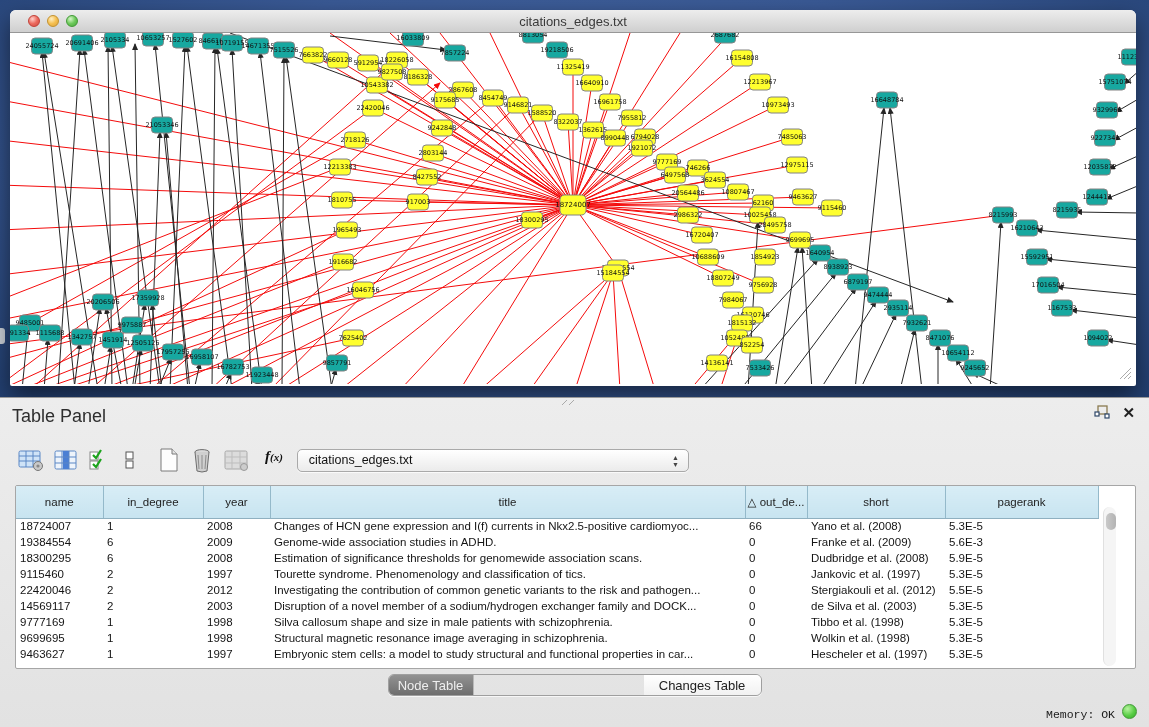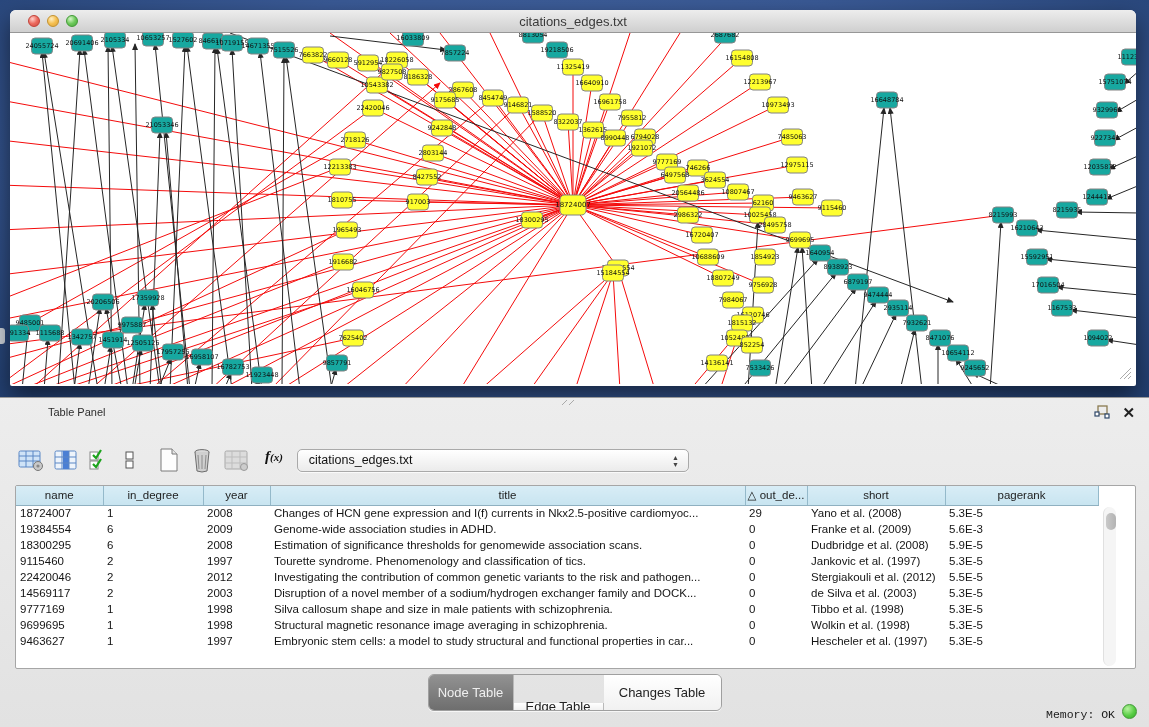--- a/index.html
+++ b/index.html
@@ -22,43 +22,43 @@
   .tl-green  { left:56px; background:radial-gradient(circle at 35% 30%, #d6f5c8, #6cc95a 50%, #4aa73e); border:1px solid #429a36; }
   .win-title { position:absolute; left:0; right:0; top:4px; text-align:center; font-size:13px; color:#3a3a3a; }
   .canvas { position:relative; height:351px; background:#fff; overflow:hidden; border-radius:0 0 2px 2px; }
   .canvas svg.network { display:block; width:1126px; height:351px; }
   .grow-grip { position:absolute; right:4px; bottom:4px; width:15px; height:15px; opacity:.75; }
 
   
   .table-panel { position:absolute; left:0; top:397px; width:1149px; height:330px;
     background:linear-gradient(#ededed,#e2e2e2); border-top:1px solid #999; }
   .splitter-grip { position:absolute; left:560px; top:1px; width:18px; height:7px; opacity:.8; }
-  .tp-title { position:absolute; left:12px; top:8px; font-size:11px; color:#2e2e2e;margin-left:36px; }
+  .tp-title { position:absolute; left:12px; top:8px; font-size:18px; color:#2e2e2e; }
   .tp-btns { position:absolute; right:14px; top:7px; display:flex; gap:12px; align-items:center; }
   .tp-close { font-size:15px; font-weight:bold; color:#222; line-height:15px; cursor:default; }
 
   .toolbar { position:absolute; left:18px; top:47px; height:30px; display:flex; align-items:center; }
   .tb-icon { margin-right:10px; display:inline-flex; align-items:flex-end; }
   .tb-fx { font-family:"Liberation Serif", serif; font-style:italic; font-weight:bold; font-size:15px; color:#111; margin:0 14px 8px 6px; }
   .net-select { width:392px; height:23px; border:1px solid #a9a9a9; border-radius:5px;
     background:linear-gradient(#ffffff,#ebebeb); display:flex; align-items:center; position:relative;
     font-size:12.5px; color:#111; padding-left:11px; box-shadow:0 1px 1px rgba(255,255,255,.8); }
   .sel-arrows { position:absolute; right:9px; top:4px; display:flex; flex-direction:column; line-height:7px; font-size:7px; color:#444; }
 
   .table-card { position:absolute; left:15px; top:87px; width:1121px; height:184px; background:#fff;
     border:1px solid #a6a6a6; border-radius:2px; overflow:hidden; }
   table.data { border-collapse:collapse; table-layout:fixed; font-size:11.5px; color:#141414; }
-  table.data th { height:19px; background:linear-gradient(#d8edf6,#c8e4f0); border-right:1px solid #94b9ca;
+  table.data th { height:32px; background:linear-gradient(#d8edf6,#c8e4f0); border-right:1px solid #94b9ca;
     border-bottom:1px solid #8fb0c0; font-weight:normal; font-size:11.5px; color:#1d1d1d; text-align:center; overflow:hidden; white-space:nowrap; }
   table.data td { height:16px; padding:0 0 0 4px; white-space:nowrap; overflow:hidden; border:0; }
   .vscroll { position:absolute; right:19px; top:21px; bottom:2px; width:13px; background:#f5f5f5; border-left:1px solid #e0e0e0; border-radius:7px; }
   .vthumb { position:absolute; left:1.5px; top:6px; width:10px; height:17px; background:linear-gradient(90deg,#c9c9c9,#b3b3b3); border-radius:6px; }
 
-  .seg-tabs { position:absolute; left:50%; top:276px; transform:translateX(-50%); display:flex; height:37px;
-    border:1px solid #9f9f9f; border-radius:6px; overflow:hidden; box-shadow:0 1px 0 rgba(255,255,255,.7); }
+  .seg-tabs { position:absolute; left:50%; top:276px; transform:translateX(-50%); display:flex; height:22px;
+    border:1px solid #9f9f9f; border-radius:6px; overflow:hidden; box-shadow:0 1px 0 rgba(255,255,255,.7);gap:40px; }
   .seg { display:flex; align-items:center; justify-content:center; font-size:13px; color:#222;
     background:linear-gradient(#ffffff,#f1f1f1); border-right:1px solid #b9b9b9; }
   .seg:last-child { border-right:0; }
   .seg.active { background:linear-gradient(#929292,#6e6e6e); color:#efefef; }
 
   .status { position:absolute; right:34px; top:310px; font-size:11.5px; color:#1c1c1c;font-family:Liberation Mono, monospace; }
   .mem-dot { position:absolute; right:12px; top:306px; width:15px; height:15px; border-radius:50%;
     background:radial-gradient(circle at 35% 30%, #b8f3a0, #57cd44 55%, #35a82a); border:1.5px solid #3f9a34; }
 </style>
 </head>
@@ -582,21 +582,21 @@
               <th>short</th>
               <th>pagerank</th>
             </tr>
           </thead>
         <tbody id="body-rows">
             <tr>
               <td>18724007</td>
               <td>1</td>
               <td>2008</td>
               <td>Changes of HCN gene expression and I(f) currents in Nkx2.5-positive cardiomyoc...</td>
-              <td>29</td>
+              <td>66</td>
               <td>Yano et al. (2008)</td>
               <td>5.3E-5</td>
             </tr>
             <tr>
               <td>19384554</td>
               <td>6</td>
               <td>2009</td>
               <td>Genome-wide association studies in ADHD.</td>
               <td>0</td>
               <td>Franke et al. (2009)</td>

